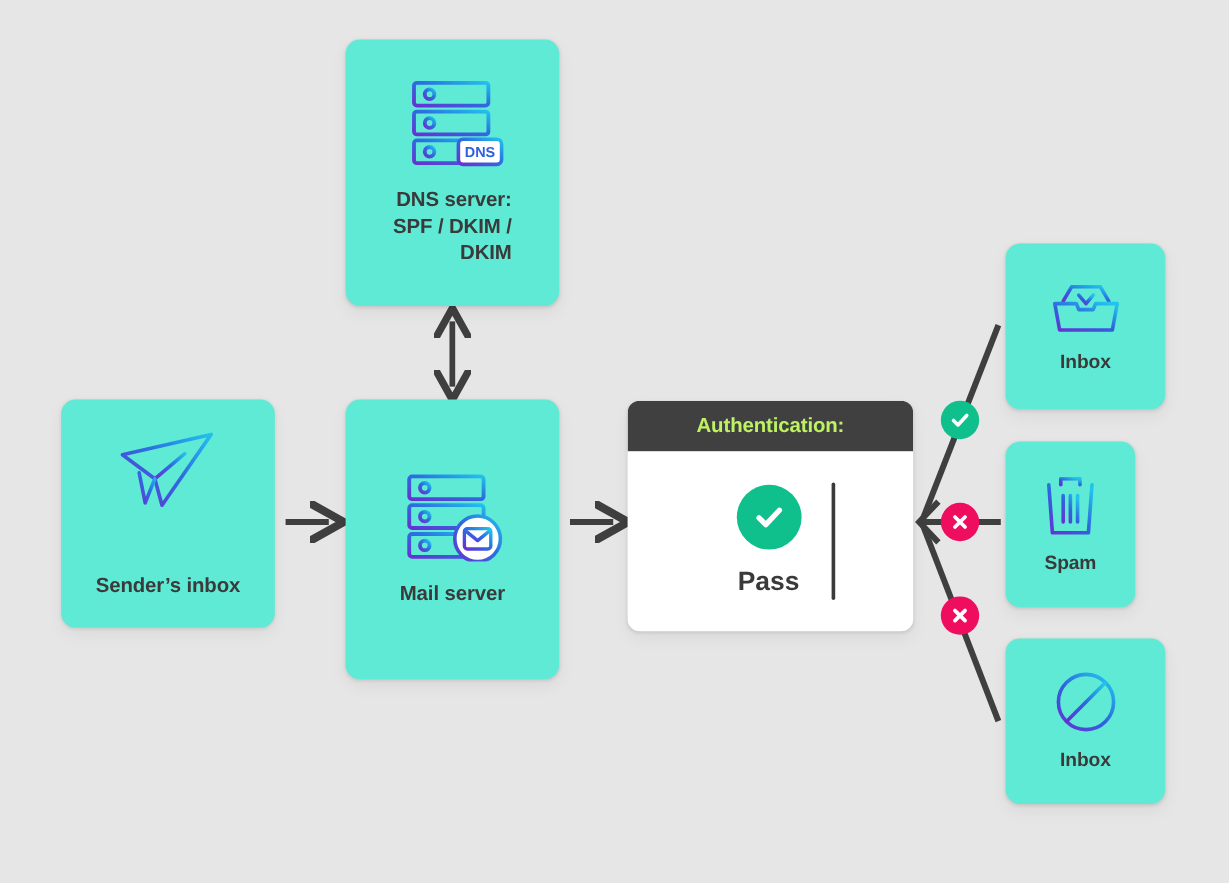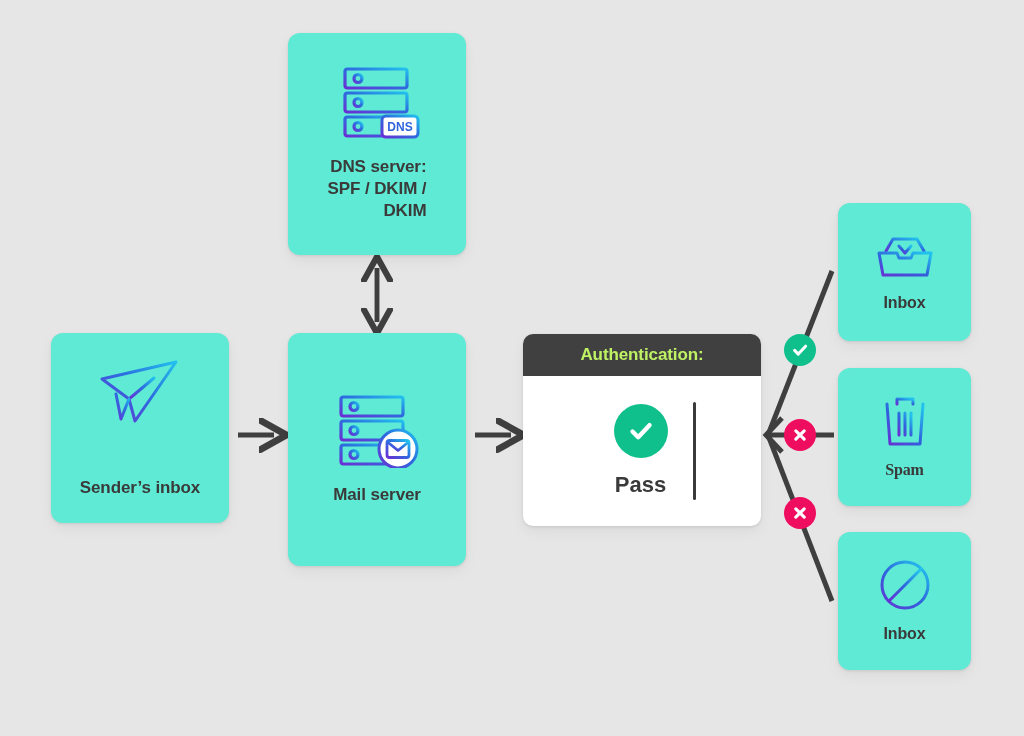--- a/index.html
+++ b/index.html
@@ -48,21 +48,21 @@
   #card-dns      { left: 288px; top: 33px;  width: 178px; height: 222px; }
   #card-dns .card-icon { margin-bottom: 16px; }
 
   #card-sender   { left: 51px;  top: 333px; width: 178px; height: 190px; gap: 32px; }
   #card-sender .card-icon { margin-bottom: 18px; }
 
   #card-mail     { left: 288px; top: 333px; width: 178px; height: 233px; }
   #card-mail .card-icon { margin-bottom: 16px; }
 
   #card-inbox    { left: 838px; top: 203px; width: 133px; height: 138px; }
-  #card-spam     { left: 838px; top: 368px; width: 133px; height: 138px; font-family: Liberation Serif, serif; }
+  #card-spam     { left: 838px; top: 368px; width: 108px; height: 138px; }
   #card-block    { left: 838px; top: 532px; width: 133px; height: 138px; }
   .outcome .card-icon { margin-bottom: 12px; }
   .outcome .card-label { font-size: 16px; }
 
   
   #card-auth {
     position: absolute;
     left: 523px; top: 334px;
     width: 238px; height: 192px;
     background: #ffffff;

